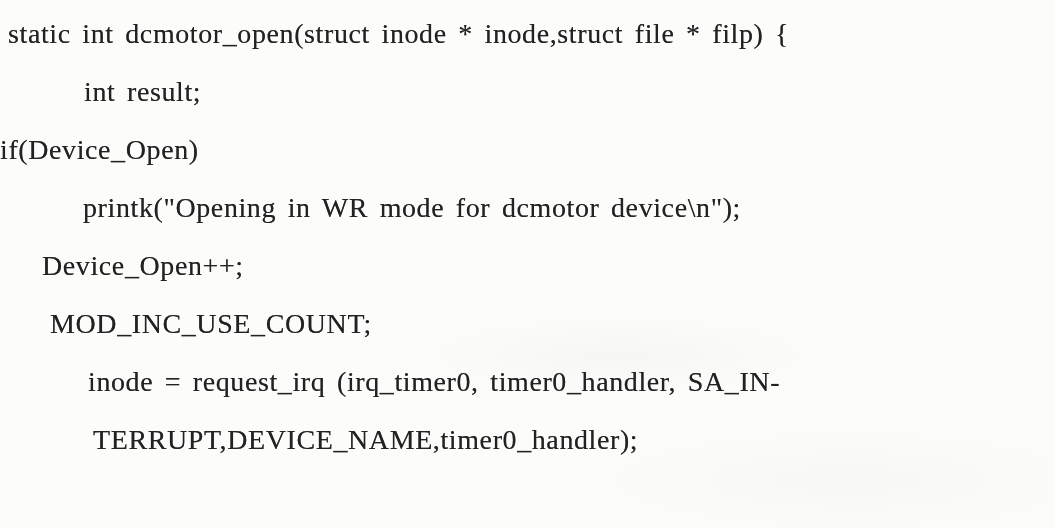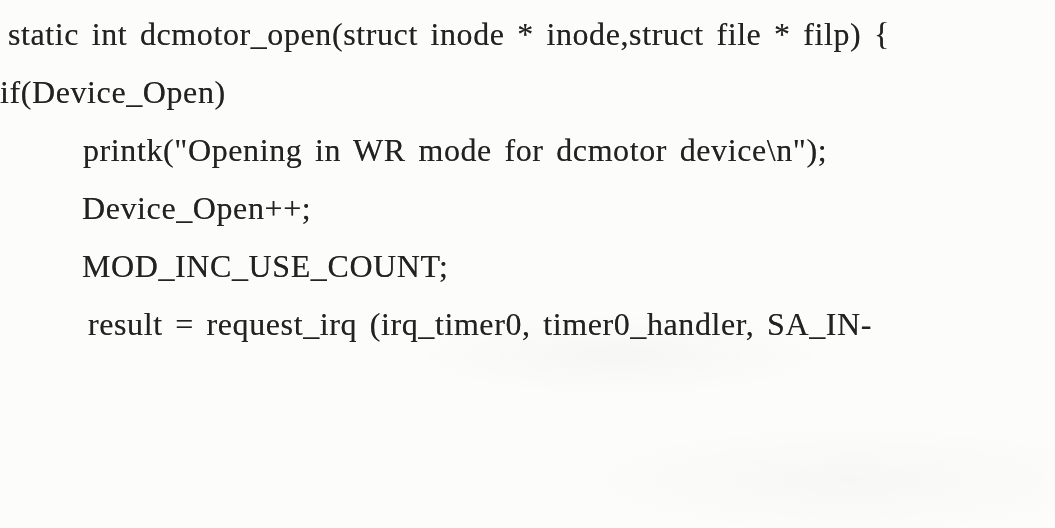--- a/index.html
+++ b/index.html
@@ -25,32 +25,34 @@
     background:
       radial-gradient(ellipse 300px 60px at 620px 355px, rgba(0,0,0,0.025), rgba(0,0,0,0) 70%),
       radial-gradient(ellipse 400px 80px at 850px 480px, rgba(0,0,0,0.02), rgba(0,0,0,0) 70%),
       var(--paper);
   }
   .code-line {
     display: block;
     white-space: pre;
     height: 58px;
     line-height: 58px;
-    font-size: 32px;
+    font-size: 28px;
     color: var(--ink);
     letter-spacing: 0.6px;
     word-spacing: 4px;
     text-shadow: 0 0 0.6px rgba(20,20,20,0.55); 
   }
 </style>
 </head>
 <body>
 
 <div class="page">
   <div id="code-listing">
       <div class="code-line" style="padding-left: 8px;">static int dcmotor_open(struct inode * inode,struct file * filp) {</div>
+      <div class="code-line" style="padding-left: 84px;">int result;</div>
       <div class="code-line" style="">if(Device_Open)</div>
       <div class="code-line" style="padding-left: 83px;">printk("Opening in WR mode for dcmotor device\n");</div>
-      <div class="code-line" style="padding-left: 82px;">Device_Open++;</div>
-      <div class="code-line" style="padding-left: 82px;">MOD_INC_USE_COUNT;</div>
-      <div class="code-line" style="padding-left: 88px;">result = request_irq (irq_timer0, timer0_handler, SA_IN-</div>
+      <div class="code-line" style="padding-left: 42px;">Device_Open++;</div>
+      <div class="code-line" style="padding-left: 50px;">MOD_INC_USE_COUNT;</div>
+      <div class="code-line" style="padding-left: 88px;">inode = request_irq (irq_timer0, timer0_handler, SA_IN-</div>
+      <div class="code-line" style="padding-left: 93px;">TERRUPT,DEVICE_NAME,timer0_handler);</div>
     </div>
 </div>
 
 </body></html>

